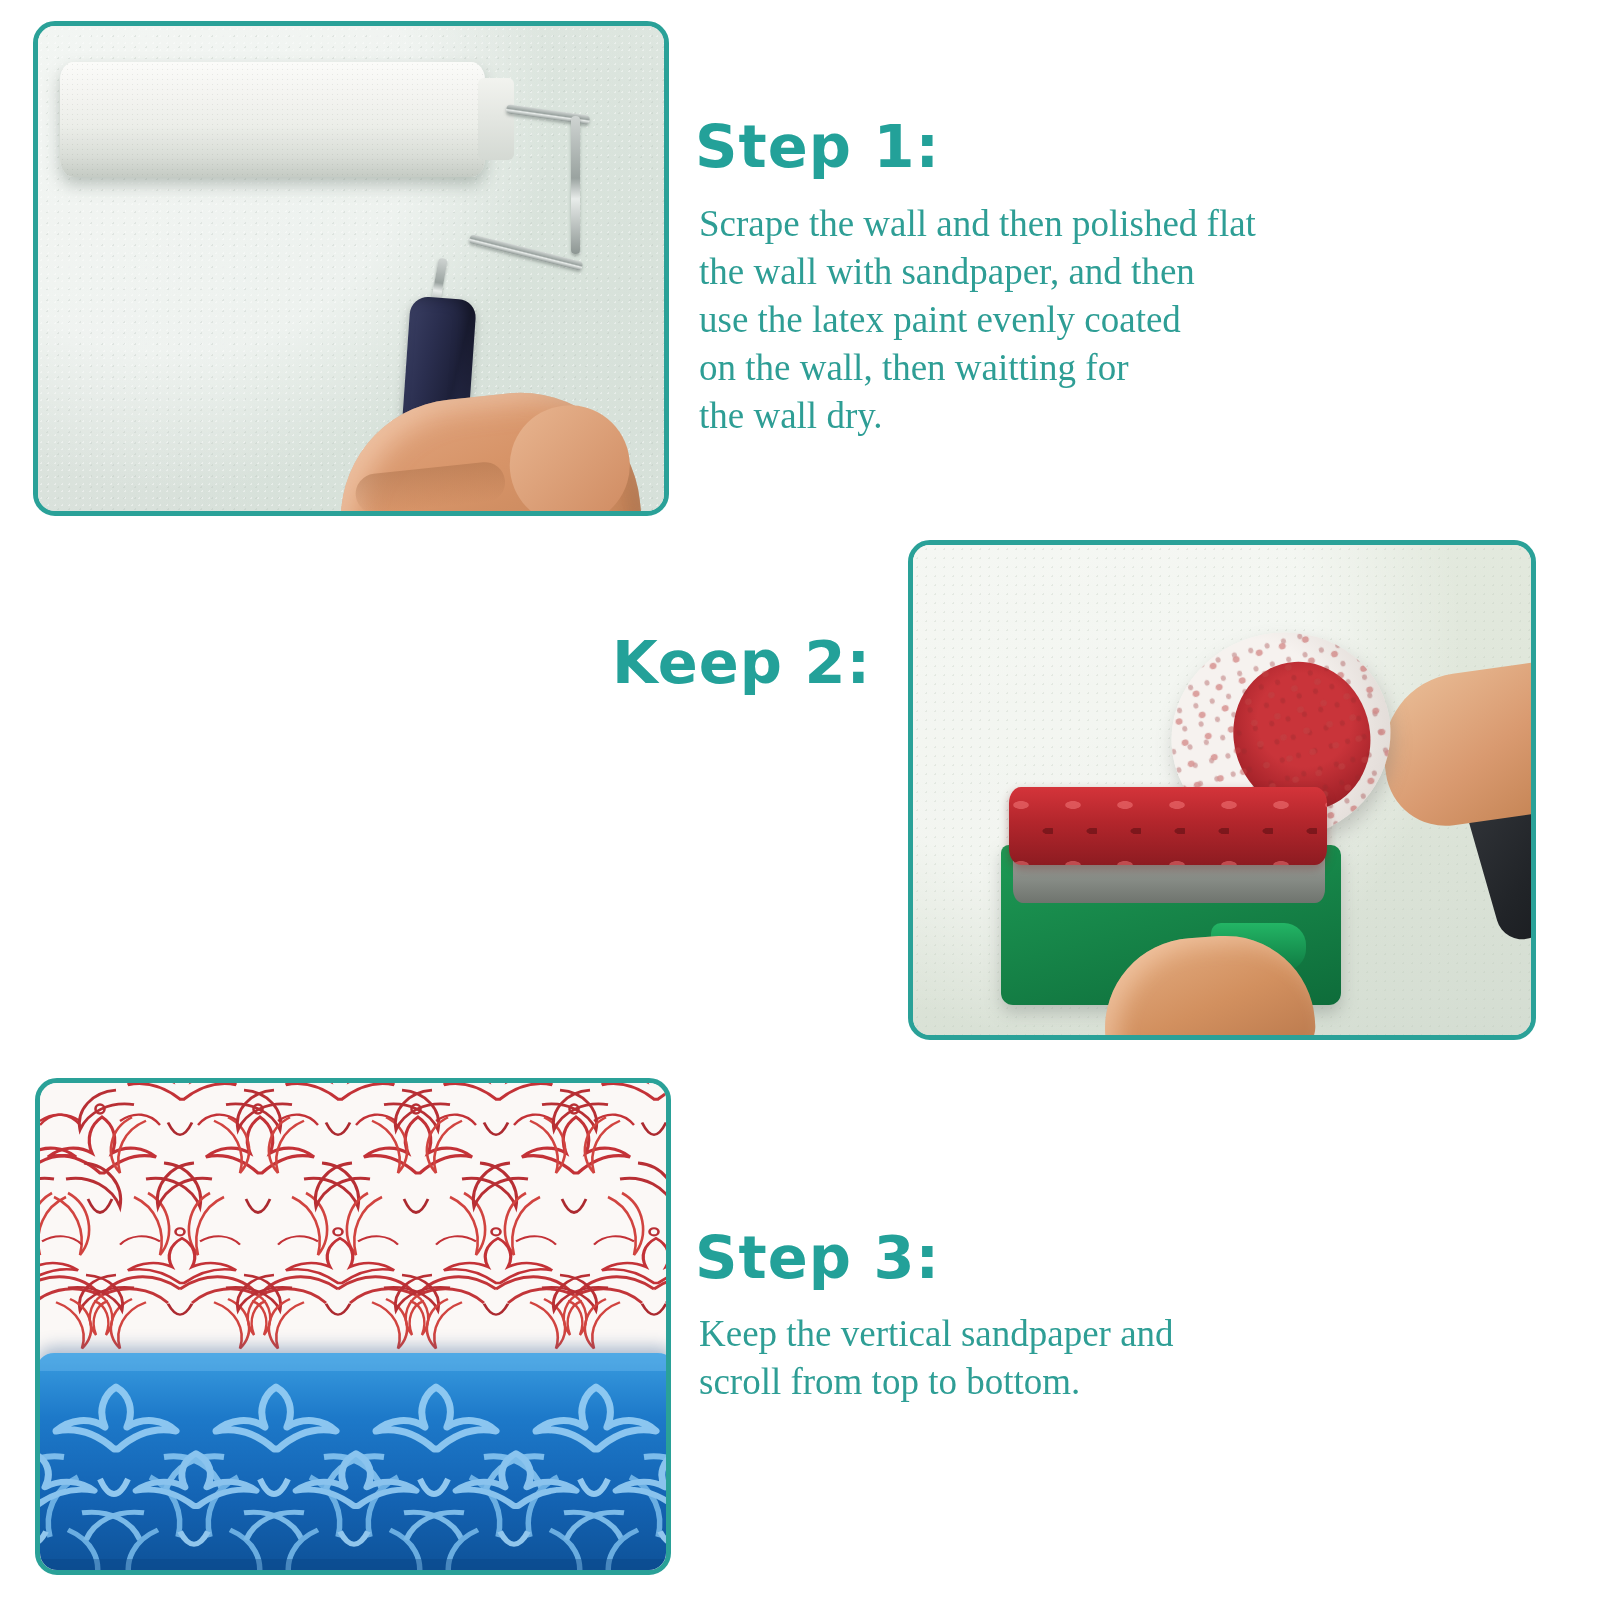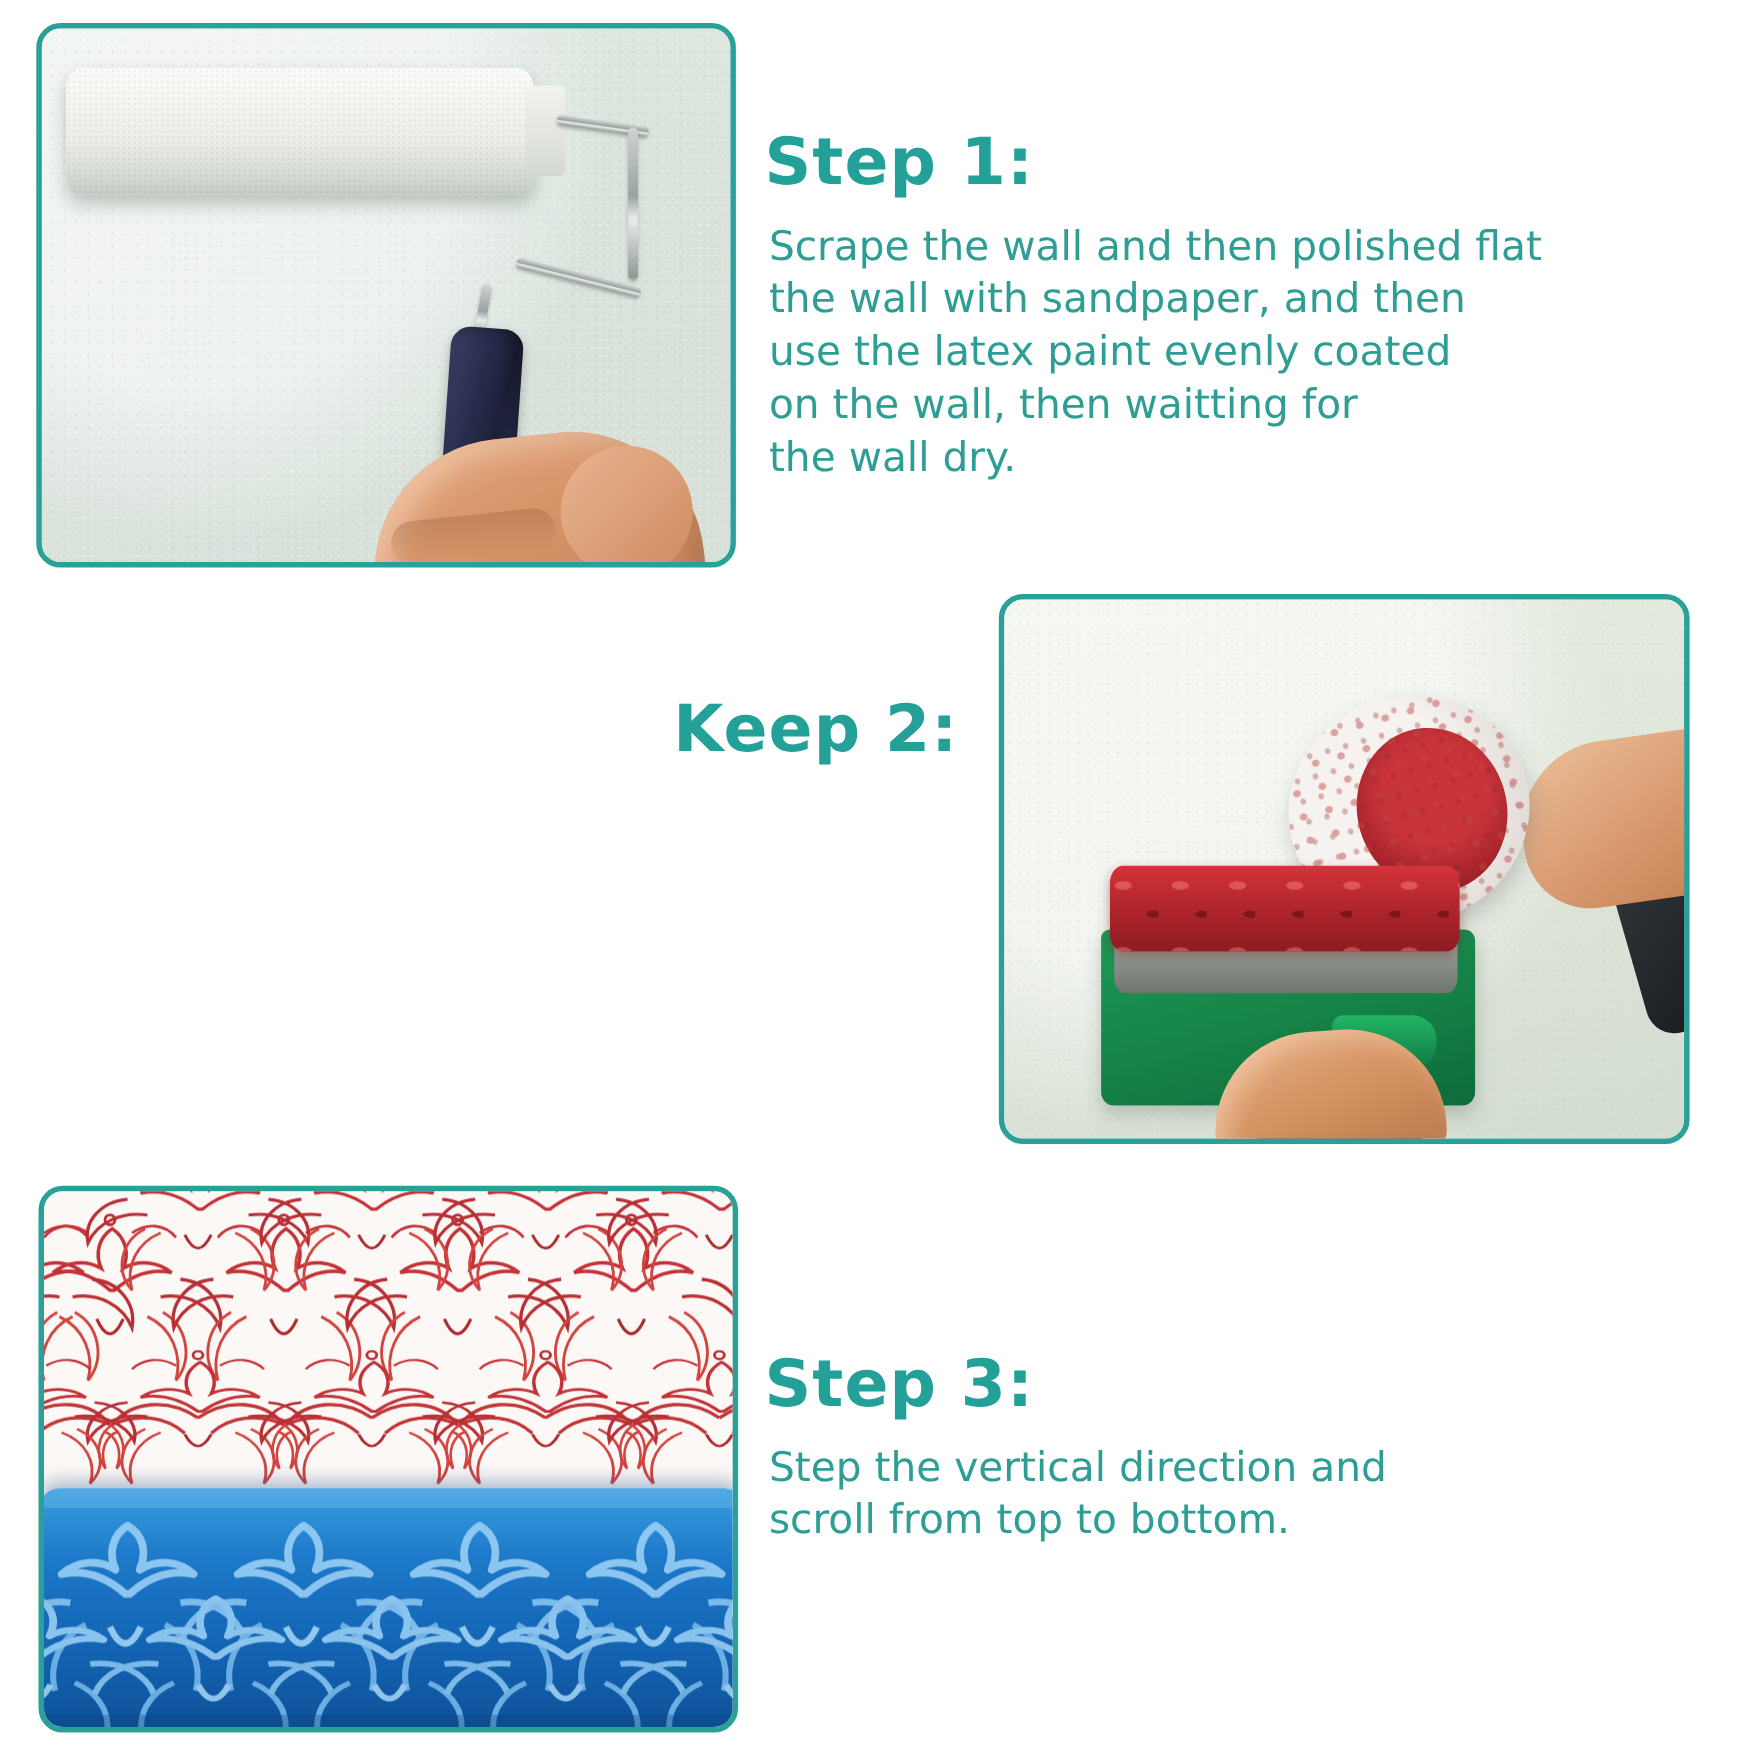--- a/index.html
+++ b/index.html
@@ -227,20 +227,21 @@
     line-height:1;
     letter-spacing:1px;
     white-space:nowrap;
   }
   .step-body{
     position:absolute;
     color:#2e9e95;
     font-size:37px;
     line-height:1.30;
     white-space:pre-line;
+    font-family:Liberation Serif, serif;
   }
   #head-1{left:695px;top:117px;}
   #body-1{left:699px;top:200px;width:830px;text-align:left;}
   #head-2{left:612px;top:633px;}
   #body-2{left:108px;top:716px;width:772px;text-align:right;}
   #head-3{left:695px;top:1228px;}
   #body-3{left:699px;top:1310px;width:700px;text-align:left;}
 </style>
 </head>
 <body>
@@ -361,16 +362,16 @@
   <div class="step-head" id="head-1">Step 1:</div>
   <div class="step-body" id="body-1">Scrape the wall and then polished flat
 the wall with sandpaper, and then
 use the latex paint evenly coated
 on the wall, then waitting for
 the wall dry.</div>
 
   <div class="step-head" id="head-2">Keep 2:</div>
 
   <div class="step-head" id="head-3">Step 3:</div>
-  <div class="step-body" id="body-3">Step the vertical direction and
+  <div class="step-body" id="body-3">Keep the vertical sandpaper and
 scroll from top to bottom.</div>
 
 </div>
 
 </body></html>

